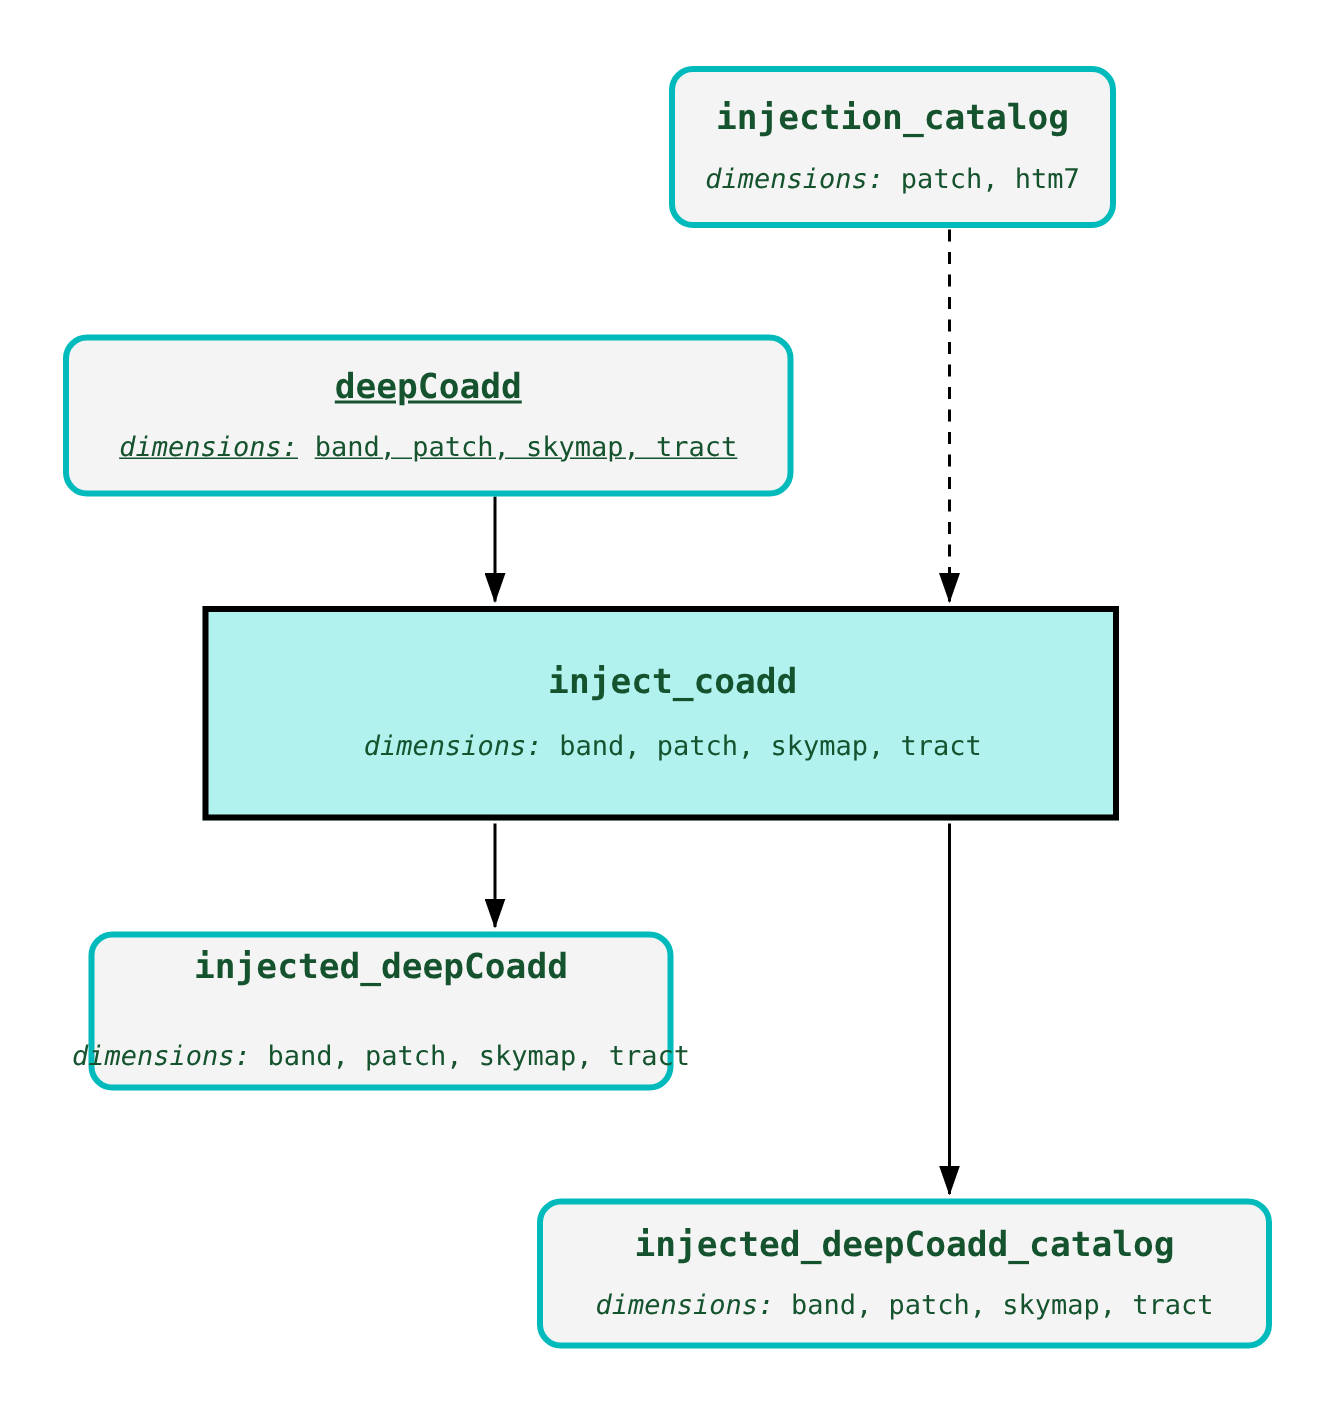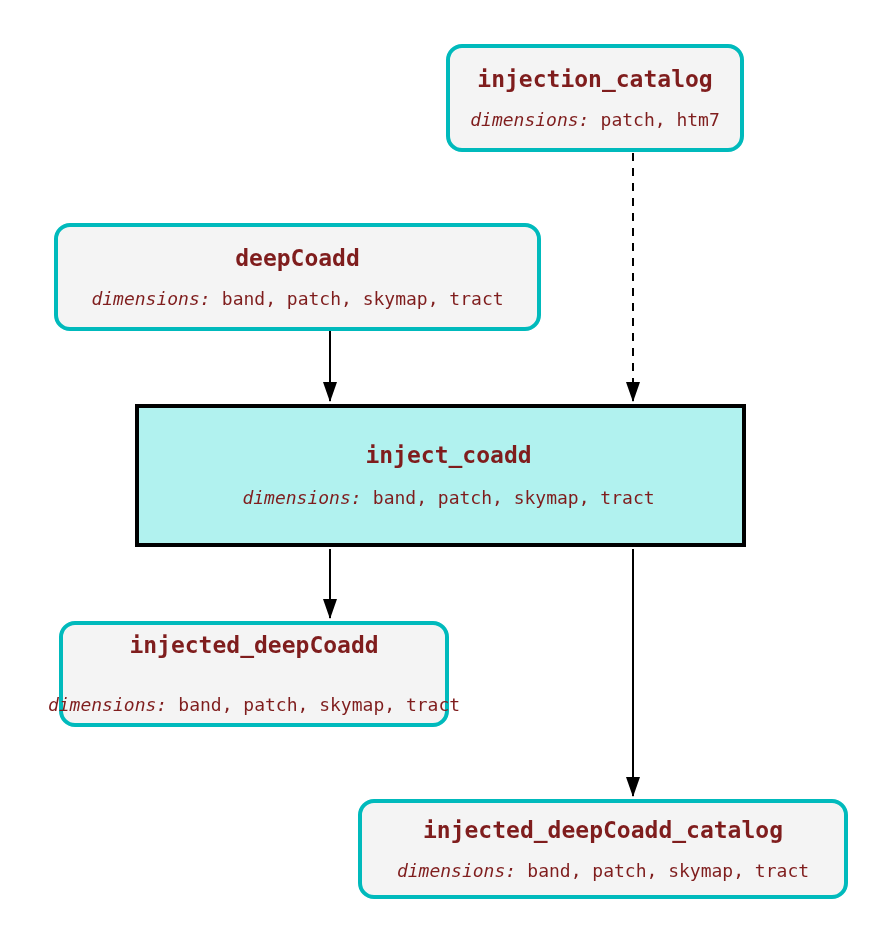--- a/index.html
+++ b/index.html
@@ -2,21 +2,21 @@
 <html><head>
 <meta charset="utf-8">
 <style>
   html, body { margin: 0; padding: 0; background: #ffffff; }
   #canvas {
     position: relative;
     width: 882px;
     height: 952px;
     background: #ffffff;
     font-family: "DejaVu Sans Mono", "Liberation Mono", monospace;
-    color: #7f1d1d;
+    color: #14532d;
     overflow: hidden;
   }
   .node {
     position: absolute;
     box-sizing: border-box;
     display: flex;
     flex-direction: column;
     align-items: center;
     justify-content: center;
     text-align: center;
@@ -50,21 +50,21 @@
   .dim-value { margin-left: 0.62em; }
   #edges {
     position: absolute;
     left: 0; top: 0;
     width: 882px; height: 952px;
     z-index: 1;
     pointer-events: none;
   }
   
   #n-injection-catalog          { left: 446px; top: 44px;  width: 298px; height: 108px; }
-  #n-deepCoadd                  { left: 54px;  top: 223px; width: 487px; height: 108px; }
+  #n-deepCoadd                  { left: 42px;  top: 223px; width: 487px; height: 108px; text-decoration: underline; }
   #n-inject-coadd               { left: 135px; top: 404px; width: 611px; height: 143px; }
   #n-injected-deepCoadd         { left: 59px;  top: 621px; width: 390px; height: 106px; gap: 19px; }
   #n-injected-deepCoadd-catalog { left: 358px; top: 799px; width: 490px; height: 100px; }
 </style>
 </head>
 <body>
 
 <div id="canvas">
 
   <svg id="edges" viewBox="0 0 882 952" xmlns="http://www.w3.org/2000/svg">

